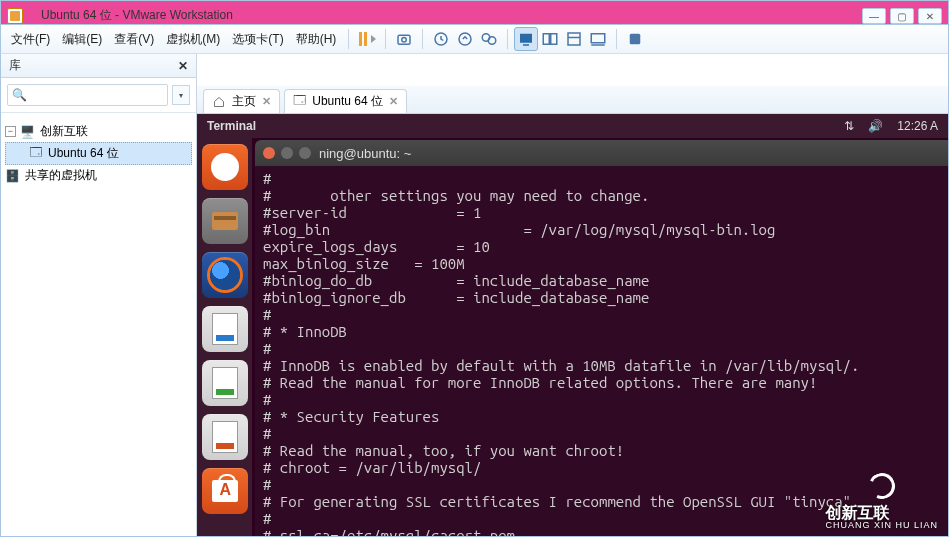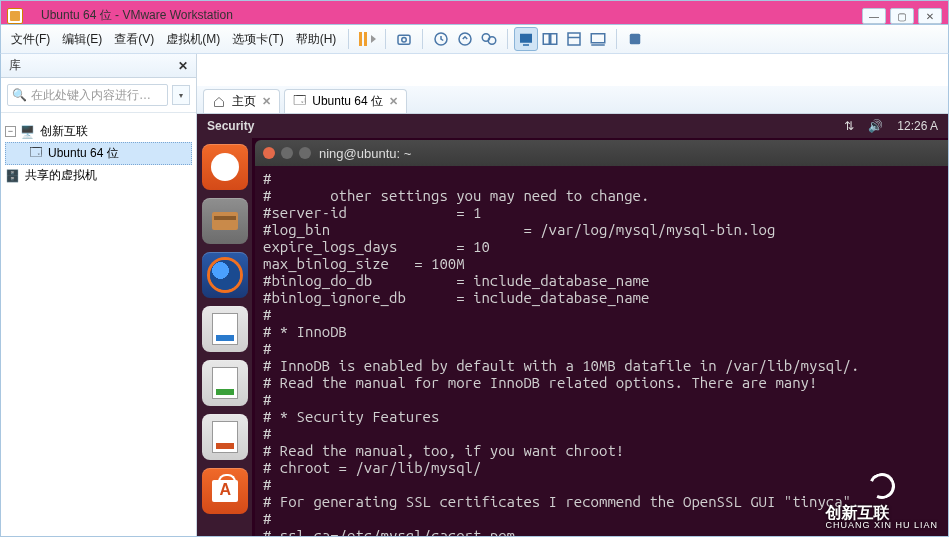--- a/index.html
+++ b/index.html
@@ -179,21 +179,20 @@
 <div class="main">
 
   <div class="sidebar">
     <div class="side-header">
       <span>库</span>
       <span class="close-x">✕</span>
     </div>
     <div class="search-row">
       <div class="search-box">
         <span class="mag">🔍</span>
-        <span>在此处键入内容进行…</span>
       </div>
       <div class="dd-btn">▾</div>
     </div>
     <div class="tree">
       <div class="tree-row">
         <span class="twisty">−</span>
         <span class="tree-icon">🖥️</span>
         <span>创新互联</span>
       </div>
       <div class="tree-row child selected">
@@ -219,21 +218,21 @@
       <div class="tab active">
         <span>🗔</span>
         <span>Ubuntu 64 位</span>
         <span class="tab-x">✕</span>
       </div>
     </div>
 
     <div class="vm">
 
       <div class="ubuntu-top">
-        <span class="left-label">Security</span>
+        <span class="left-label">Terminal</span>
         <div class="right-icons">
           <span>⇅</span>
           <span>🔊</span>
           <span>12:26 A</span>
         </div>
       </div>
       <div class="ubuntu-body">
 
         <div class="launcher">
           <div class="licon ubuntu">

